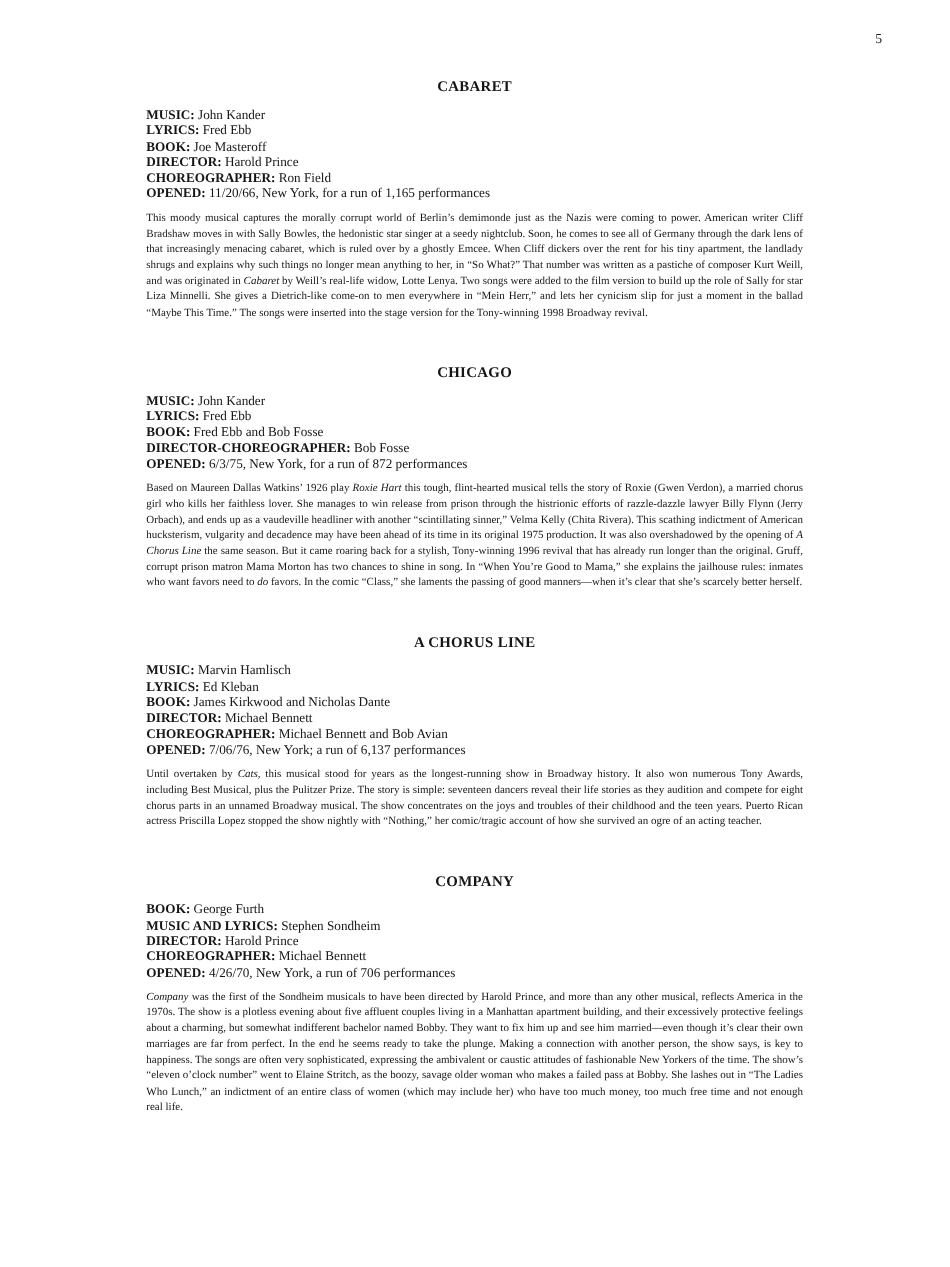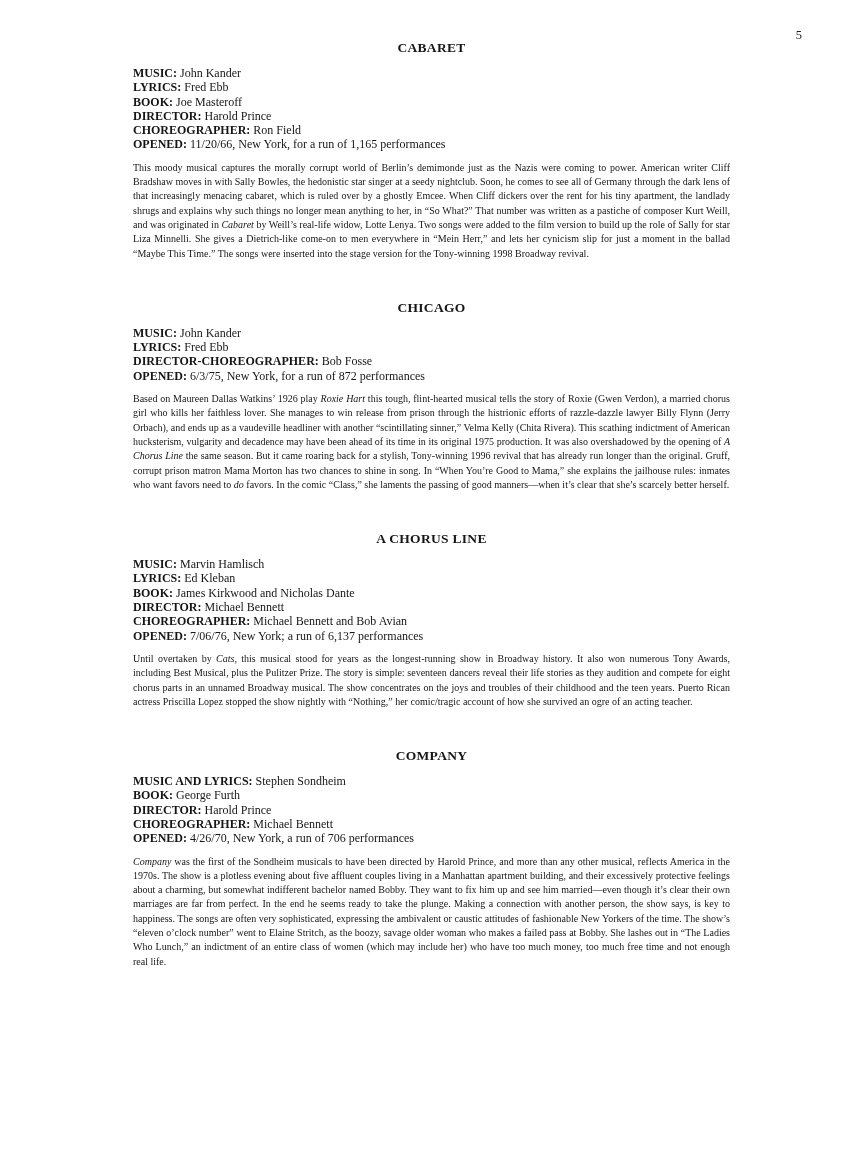--- a/index.html
+++ b/index.html
@@ -16,21 +16,21 @@
   .page-num {
     position: absolute;
     top: 28px;
     right: 62px;
     font-size: 12.5px;
     color: #222;
   }
   .content {
     position: absolute;
     left: 133px;
-    top: 40px;
+    top: 71px;
     width: 597px;
   }
   section.show { margin: 0; padding: 0; }
   section.show + section.show { margin-top: 39px; }
   .show-title {
     text-align: center;
     font-weight: bold;
     font-size: 13.5px;
     letter-spacing: 0.3px;
     margin: 0 0 10px 0;
@@ -67,20 +67,21 @@
           <div class="credit-line"><b>OPENED:</b><span> 11/20/66, New York, for a run of 1,165 performances</span></div>
         </div>
       <p class="body-text"><span>This moody musical captures the morally corrupt world of Berlin’s demimonde just as the Nazis were coming to power. American writer Cliff Bradshaw moves in with Sally Bowles, the hedonistic star singer at a seedy nightclub. Soon, he comes to see all of Germany through the dark lens of that increasingly menacing cabaret, which is ruled over by a ghostly Emcee. When Cliff dickers over the rent for his tiny apartment, the landlady shrugs and explains why such things no longer mean anything to her, in “So What?” That number was written as a pastiche of composer Kurt Weill, and was originated in </span><i>Cabaret</i><span> by Weill’s real-life widow, Lotte Lenya. Two songs were added to the film version to build up the role of Sally for star Liza Minnelli. She gives a Dietrich-like come-on to men everywhere in “Mein Herr,” and lets her cynicism slip for just a moment in the ballad “Maybe This Time.” The songs were inserted into the stage version for the Tony-winning 1998 Broadway revival.</span></p>
     </section>
 
     <section class="show">
       <h2 class="show-title">CHICAGO</h2>
       <div class="credits">
           <div class="credit-line"><b>MUSIC:</b><span> John Kander</span></div>
           <div class="credit-line"><b>LYRICS:</b><span> Fred Ebb</span></div>
+          <div class="credit-line"><b>BOOK:</b><span> Fred Ebb and Bob Fosse</span></div>
           <div class="credit-line"><b>DIRECTOR-CHOREOGRAPHER:</b><span> Bob Fosse</span></div>
           <div class="credit-line"><b>OPENED:</b><span> 6/3/75, New York, for a run of 872 performances</span></div>
         </div>
       <p class="body-text"><span>Based on Maureen Dallas Watkins’ 1926 play </span><i>Roxie Hart</i><span> this tough, flint-hearted musical tells the story of Roxie (Gwen Verdon), a married chorus girl who kills her faithless lover. She manages to win release from prison through the histrionic efforts of razzle-dazzle lawyer Billy Flynn (Jerry Orbach), and ends up as a vaudeville headliner with another “scintillating sinner,” Velma Kelly (Chita Rivera). This scathing indictment of American hucksterism, vulgarity and decadence may have been ahead of its time in its original 1975 production. It was also overshadowed by the opening of </span><i>A Chorus Line</i><span> the same season. But it came roaring back for a stylish, Tony-winning 1996 revival that has already run longer than the original. Gruff, corrupt prison matron Mama Morton has two chances to shine in song. In “When You’re Good to Mama,” she explains the jailhouse rules: inmates who want favors need to </span><i>do</i><span> favors. In the comic “Class,” she laments the passing of good manners—when it’s clear that she’s scarcely better herself.</span></p>
     </section>
 
     <section class="show">
       <h2 class="show-title">A CHORUS LINE</h2>
       <div class="credits">
           <div class="credit-line"><b>MUSIC:</b><span> Marvin Hamlisch</span></div>
@@ -89,22 +90,22 @@
           <div class="credit-line"><b>DIRECTOR:</b><span> Michael Bennett</span></div>
           <div class="credit-line"><b>CHOREOGRAPHER:</b><span> Michael Bennett and Bob Avian</span></div>
           <div class="credit-line"><b>OPENED:</b><span> 7/06/76, New York; a run of 6,137 performances</span></div>
         </div>
       <p class="body-text"><span>Until overtaken by </span><i>Cats</i><span>, this musical stood for years as the longest-running show in Broadway history. It also won numerous Tony Awards, including Best Musical, plus the Pulitzer Prize. The story is simple: seventeen dancers reveal their life stories as they audition and compete for eight chorus parts in an unnamed Broadway musical. The show concentrates on the joys and troubles of their childhood and the teen years. Puerto Rican actress Priscilla Lopez stopped the show nightly with “Nothing,” her comic/tragic account of how she survived an ogre of an acting teacher.</span></p>
     </section>
 
     <section class="show">
       <h2 class="show-title">COMPANY</h2>
       <div class="credits">
+          <div class="credit-line"><b>BOOK:</b><span> George Furth</span></div>
           <div class="credit-line"><b>MUSIC AND LYRICS:</b><span> Stephen Sondheim</span></div>
-          <div class="credit-line"><b>BOOK:</b><span> George Furth</span></div>
           <div class="credit-line"><b>DIRECTOR:</b><span> Harold Prince</span></div>
           <div class="credit-line"><b>CHOREOGRAPHER:</b><span> Michael Bennett</span></div>
           <div class="credit-line"><b>OPENED:</b><span> 4/26/70, New York, a run of 706 performances</span></div>
         </div>
       <p class="body-text"><i>Company</i><span> was the first of the Sondheim musicals to have been directed by Harold Prince, and more than any other musical, reflects America in the 1970s. The show is a plotless evening about five affluent couples living in a Manhattan apartment building, and their excessively protective feelings about a charming, but somewhat indifferent bachelor named Bobby. They want to fix him up and see him married—even though it’s clear their own marriages are far from perfect. In the end he seems ready to take the plunge. Making a connection with another person, the show says, is key to happiness. The songs are often very sophisticated, expressing the ambivalent or caustic attitudes of fashionable New Yorkers of the time. The show’s “eleven o’clock number” went to Elaine Stritch, as the boozy, savage older woman who makes a failed pass at Bobby. She lashes out in “The Ladies Who Lunch,” an indictment of an entire class of women (which may include her) who have too much money, too much free time and not enough real life.</span></p>
     </section>
 
   </div>
 </div>
 

